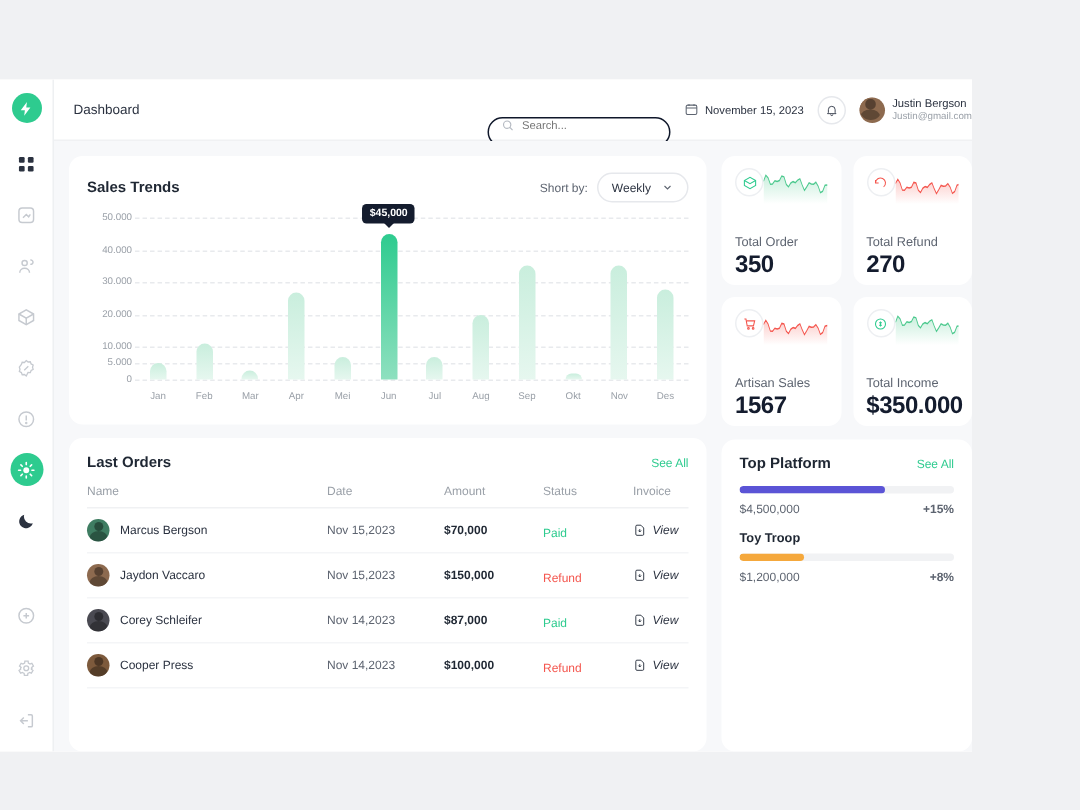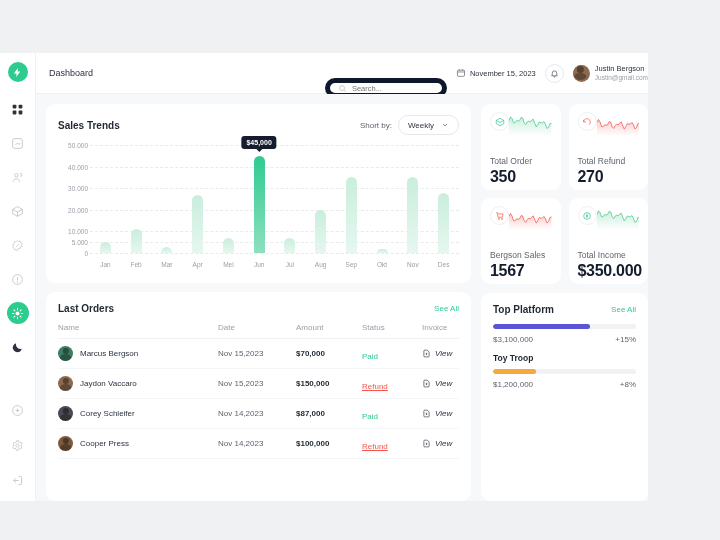--- a/index.html
+++ b/index.html
@@ -56,22 +56,22 @@
   .topbar {
     height: 41px; flex: 0 0 41px;
     display: flex; align-items: center;
     padding: 0 0 0 13px;
     border-bottom: 1px solid #f0f1f3;
     background: #ffffff;
   }
   .breadcrumb { font-size: 9px; color: #2b3240; }
   .topbar-right { margin-left: auto; display: flex; align-items: center; gap: 9px; padding-right: 0; }
   .search-box {
-    width: 122px; height: 20px; border: 5px solid #0f172a; border-radius: 10px;
-    display: flex; align-items: center; gap: 5px; padding: 0 8px; margin-top: 30px;
+    width: 122px; height: 20px; border: 1px solid #0f172a; border-radius: 10px;
+    display: flex; align-items: flex-start; gap: 5px; padding: 0 8px; margin-top: 30px;
   }
   .search-box svg { width: 9px; height: 9px; color: #b5bac2; flex: 0 0 auto; }
   .search-input {
     border: none; outline: none; background: transparent;
     font-family: "Liberation Sans", sans-serif;
     font-size: 7.5px; color: #9aa0a8; width: 100%;
   }
   .date-chip { display: flex; align-items: center; gap: 4px; font-size: 7.5px; color: #2b3240; }
   .date-chip svg { width: 10px; height: 10px; color: #5d6470; }
   .bell {
@@ -165,21 +165,21 @@
   .c-name { width: 160px; flex: 0 0 160px; display: flex; align-items: center; gap: 7px; }
   .c-date { width: 78px; flex: 0 0 78px; }
   .c-amt { width: 66px; flex: 0 0 66px; }
   .c-status { width: 60px; flex: 0 0 60px; }
   .c-inv { flex: 1; }
   .cell-name { font-size: 8px; color: #2b3240; }
   .cell-date { font-size: 8px; color: #5d6470; }
   .cell-amt { font-size: 8px; color: #1f2733; font-weight: bold; }
   .cell-status { font-size: 8px; }
   .cell-status.paid { color: #2ecb8f; }
-  .cell-status.refund { color: #f4564e; text-decoration: underline; }
+  .cell-status.refund { color: #f4564e; }
   .cell-inv { display: flex; align-items: center; gap: 4px; font-size: 8px; color: #2b3240; font-style: italic; }
   .cell-inv svg { width: 9px; height: 9px; color: #2b3240; }
   .av {
     width: 15px; height: 15px; border-radius: 50%; flex: 0 0 auto;
     background: #cbd2da; position: relative; overflow: hidden;
   }
   .av i {
     position: absolute; left: 50%; bottom: -16%; width: 84%; height: 62%;
     transform: translateX(-50%); border-radius: 50% 50% 42% 42%;
     background: rgba(0,0,0,.32);
@@ -217,21 +217,21 @@
   .stat-note { font-size: 7px; color: #9aa0a8; white-space: nowrap; }
 
   
   .platform-card { padding: 11px 12px 0 12px; flex: 1; min-height: 0; overflow: hidden; }
   .plat-item { margin-top: 9px; }
   .plat-name { font-size: 8.5px; font-weight: bold; color: #1f2733; }
   .plat-track { height: 5px; border-radius: 3px; background: #f1f2f4; margin-top: 6px; overflow: hidden; }
   .plat-fill { height: 100%; border-radius: 3px; }
   .plat-foot { display: flex; align-items: center; margin-top: 6px; }
   .plat-amt { font-size: 8px; color: #5d6470; }
-  .plat-pct { margin-left: auto; font-size: 8px; color: #5d6470; }
+  .plat-pct { margin-left: auto; font-size: 8px; color: #5d6470; font-weight: bold; }
 </style>
 </head>
 <body>
 
 <div class="page">
   <div class="app">
 
     <div class="sidebar">
       <div class="logo">
         <svg viewBox="0 0 24 24" fill="#ffffff">
@@ -629,21 +629,21 @@
                     <defs>
                       <linearGradient id="g2" x1="0" y1="0" x2="0" y2="1">
                         <stop offset="0" stop-color="#f4564e" stop-opacity=".30"></stop>
                         <stop offset="1" stop-color="#f4564e" stop-opacity="0"></stop>
                       </linearGradient>
                     </defs>
                     <path d="M0.0 10.3 L2.8 7.5 L5.6 10.0 L8.4 14.7 L11.1 14.8 L13.9 12.8 L16.7 13.3 L19.5 12.8 L22.3 9.6 L25.1 10.0 L27.9 14.8 L30.6 16.4 L33.4 13.5 L36.2 12.4 L39.0 12.9 L41.8 11.0 L44.6 9.9 L47.4 13.9 L50.1 17.1 L52.9 14.5 L55.7 11.6 L58.5 12.2 L61.3 12.0 L64.1 10.4 L66.9 12.8 L69.6 16.9 L72.4 15.7 L75.2 11.5 L78.0 11.0 L78 24 L0 24 Z" fill="url(#g2)"></path>
                     <path d="M0.0 10.3 L2.8 7.5 L5.6 10.0 L8.4 14.7 L11.1 14.8 L13.9 12.8 L16.7 13.3 L19.5 12.8 L22.3 9.6 L25.1 10.0 L27.9 14.8 L30.6 16.4 L33.4 13.5 L36.2 12.4 L39.0 12.9 L41.8 11.0 L44.6 9.9 L47.4 13.9 L50.1 17.1 L52.9 14.5 L55.7 11.6 L58.5 12.2 L61.3 12.0 L64.1 10.4 L66.9 12.8 L69.6 16.9 L72.4 15.7 L75.2 11.5 L78.0 11.0" fill="none" stroke="#f4564e" stroke-width="1"></path>
                   </svg>
                 </div>
-                <div class="stat-label">Bergson Sales</div>
+                <div class="stat-label">Artisan Sales</div>
                 <div class="stat-value">1567</div>
                 <div class="stat-foot">
                   <span class="badge down">
                     <svg viewBox="0 0 24 24" fill="none" stroke="currentColor" stroke-width="3">
                       <path d="M5 7l14 11M11 18h8v-8"></path>
                     </svg>
                     <span>23.5%</span>
                   </span>
                   <span class="stat-note">vs. previous month</span>
                 </div>
@@ -685,21 +685,21 @@
             <div class="card-head">
               <div class="card-title">Top Platform</div>
               <div class="see-all">See All</div>
             </div>
             <div id="platform-list">
                 <div class="plat-item">
                   <div class="plat-track">
                     <div class="plat-fill" style="width:68%;background:#5b54d6"></div>
                   </div>
                   <div class="plat-foot">
-                    <span class="plat-amt">$3,100,000</span>
+                    <span class="plat-amt">$4,500,000</span>
                     <span class="plat-pct">+15%</span>
                   </div>
                 </div>
                 <div class="plat-item">
                   <div class="plat-name">Toy Troop</div>
                   <div class="plat-track">
                     <div class="plat-fill" style="width:30%;background:#f5a83c"></div>
                   </div>
                   <div class="plat-foot">
                     <span class="plat-amt">$1,200,000</span>

